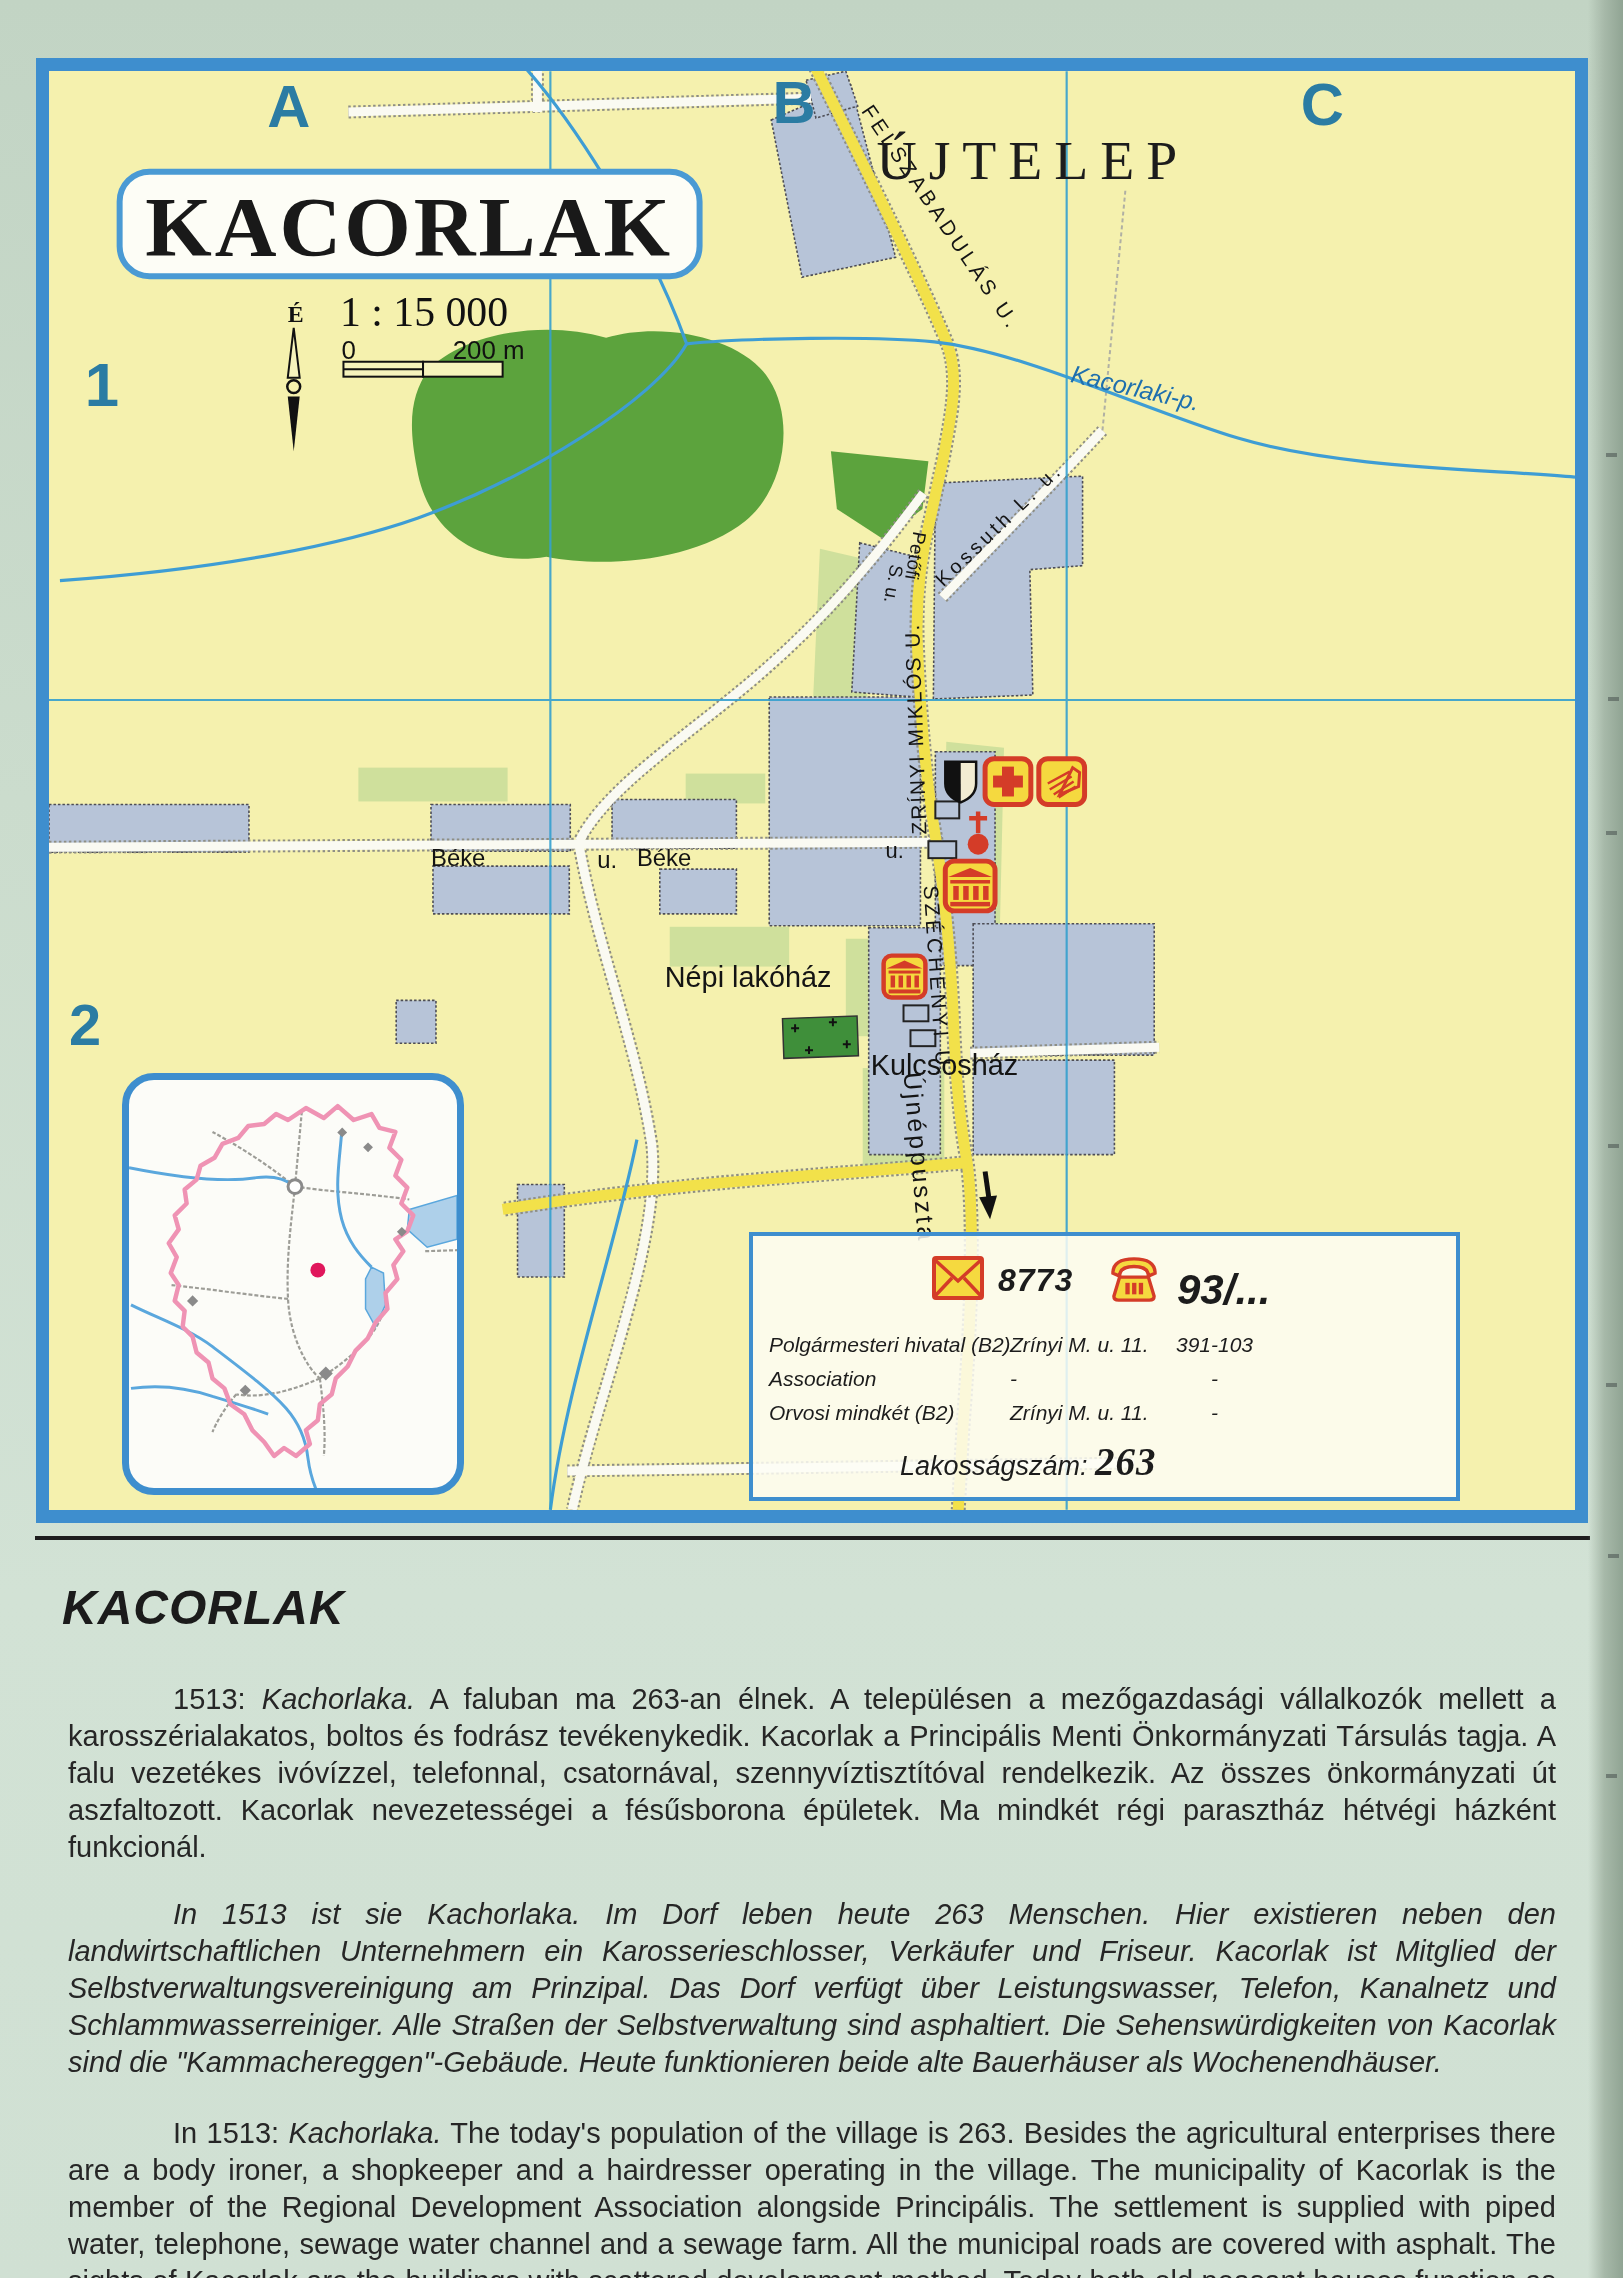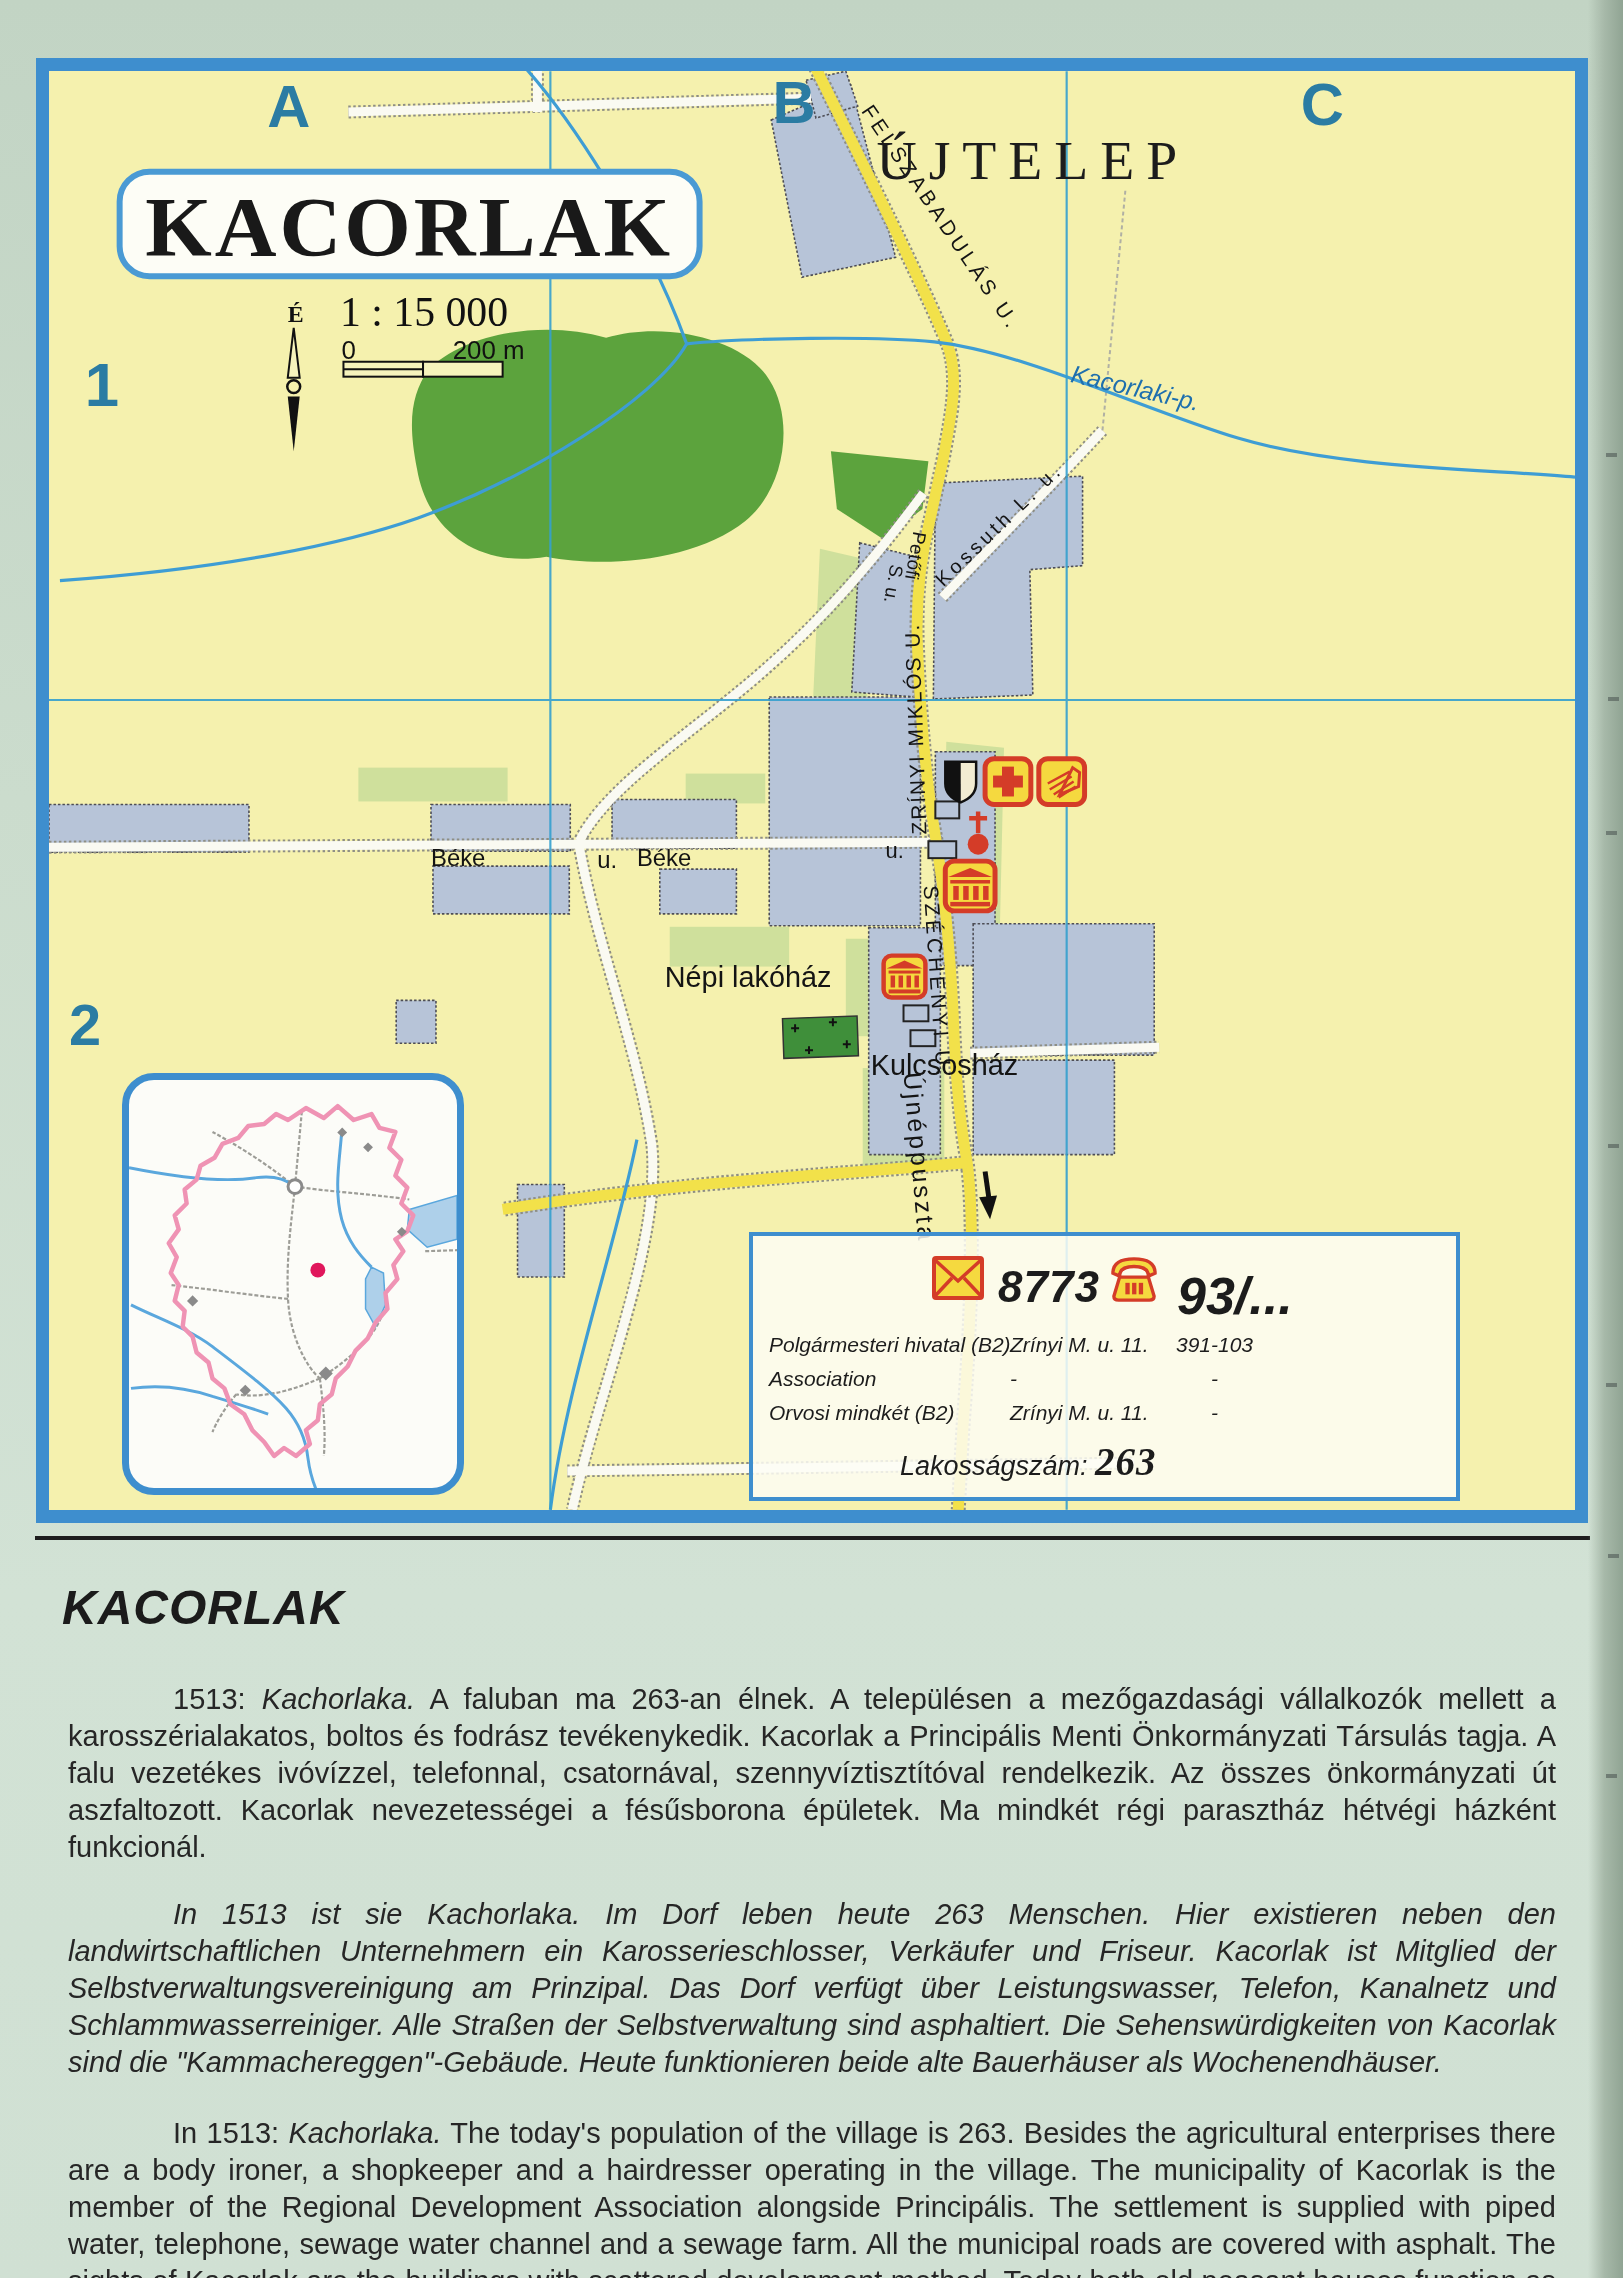--- a/index.html
+++ b/index.html
@@ -7,22 +7,22 @@
         background:linear-gradient(#c2d4c4,#cbdccd 35%,#d2e2d5 70%,#d0e0d3);
         font-family:"Liberation Sans",sans-serif;color:#222;}
   .map-frame{position:absolute;left:36px;top:58px;width:1526px;height:1439px;
         border:13px solid #3e8ece;background:#f5f1ae;}
   .map-frame svg{position:absolute;left:0;top:0;}
   .inset{position:absolute;left:122px;top:1073px;width:328px;height:408px;
         border:7px solid #3e8ece;border-radius:32px;background:#fcfcf8;overflow:hidden;z-index:4;}
   .infobox{position:absolute;left:749px;top:1232px;width:703px;height:261px;
         border:4px solid #3e8ece;background:rgba(253,253,246,.84);z-index:5;
         font-style:italic;color:#1c1c1c;}
-  .ib-code{position:absolute;left:245px;top:26px;font-size:44px;font-weight:bold;letter-spacing:1px;}
-  .ib-phone-code{position:absolute;left:424px;top:30px;font-size:52px;font-weight:bold;}
+  .ib-code{position:absolute;left:245px;top:26px;font-size:32px;font-weight:bold;letter-spacing:1px;}
+  .ib-phone-code{position:absolute;left:424px;top:30px;font-size:42px;font-weight:bold;}
   .ib-env{position:absolute;left:179px;top:20px;}
   .ib-tel{position:absolute;left:354px;top:20px;}
   .ib-rows{position:absolute;left:16px;top:92px;width:672px;font-size:21px;line-height:34px;}
   .ib-row{position:relative;height:34px;}
   .ib-name{position:absolute;left:0;width:249px;}
   .ib-addr{position:absolute;left:241px;width:169px;}
   .ib-telnum{position:absolute;left:398px;width:95px;text-align:center;}
   .ib-pop{position:absolute;left:147px;top:203px;font-size:27px;}
   .ib-pop b{font-size:39px;letter-spacing:1px;font-family:Liberation Serif, serif;}
   .divider{position:absolute;left:35px;top:1536px;width:1555px;height:4px;background:#1e1e1e;}

